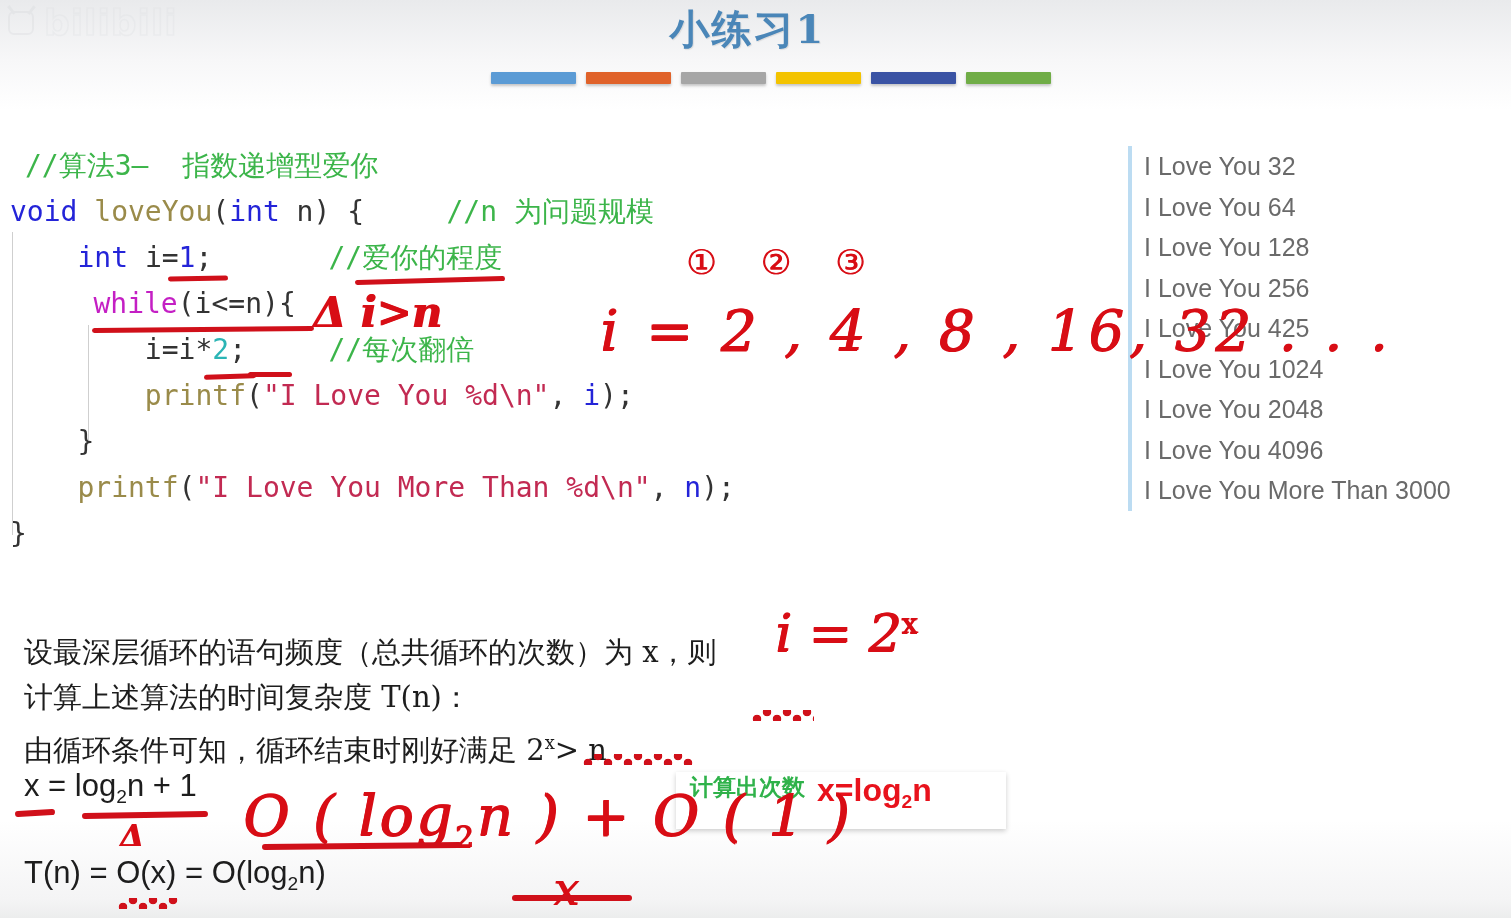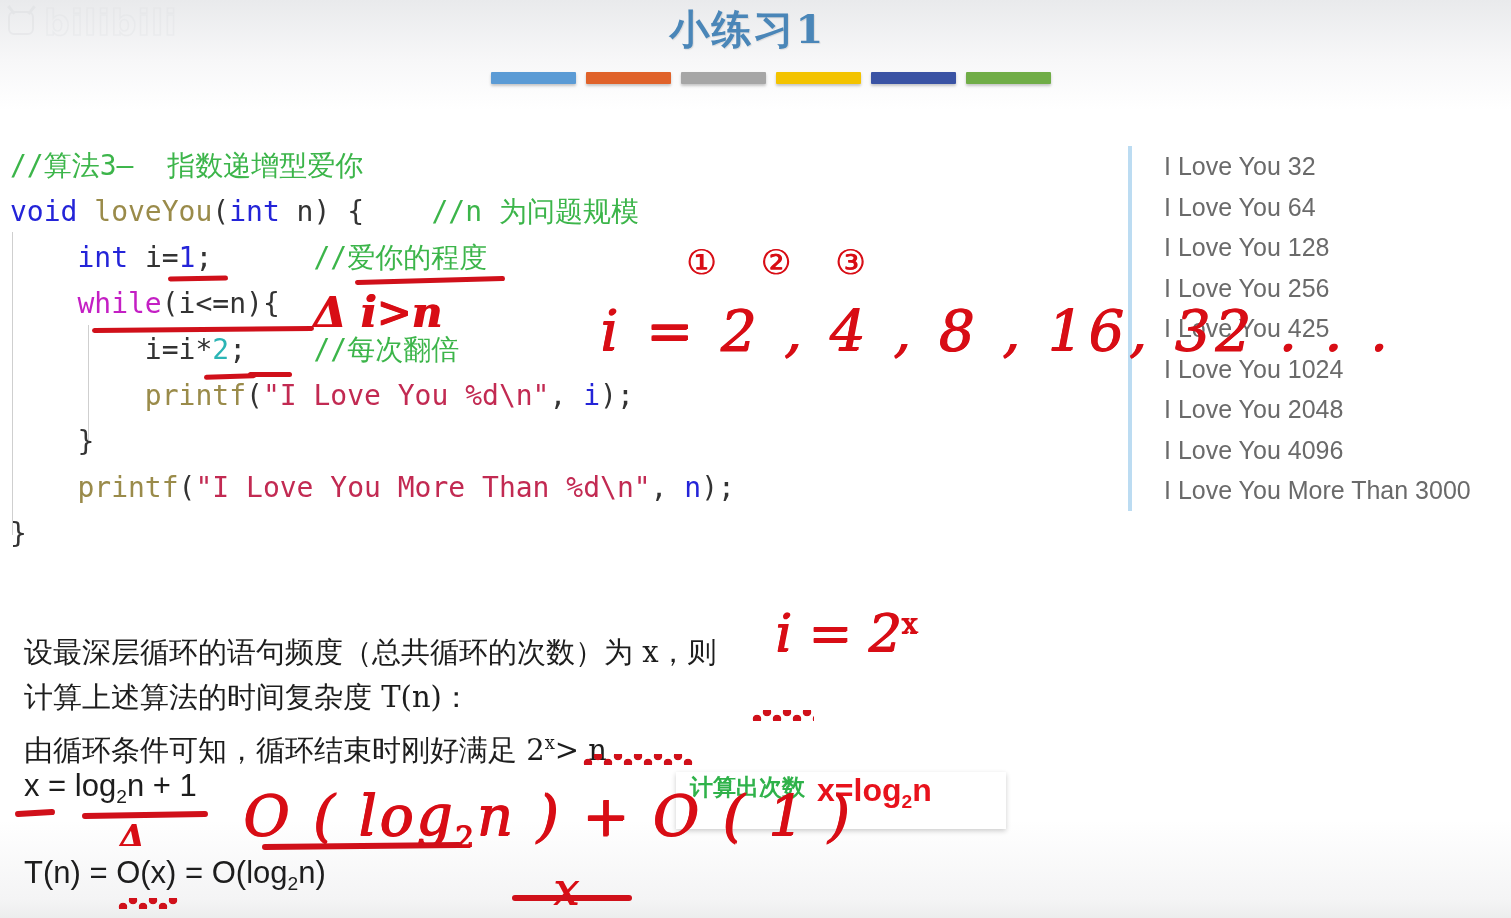--- a/index.html
+++ b/index.html
@@ -78,43 +78,43 @@
     position: absolute;
     left: 10px; top: 143px;
     font-family: "DejaVu Sans Mono", monospace;
     font-size: 28px;
     line-height: 46px;
     white-space: pre;
     color: #222;
   }
   #code .ln { position: relative; }
   .kw      { color: #2424d8; }        
-  .kwpink  { color: #c41fc4; }        
+  .kwpink  { color: #c41fc4; margin-left: 16px; }        
   .fn      { color: #9a8b4a; }        
   .str     { color: #c22a52; }        
-  .cmt     { color: #3cb54a; }        
+  .cmt     { color: #3cb54a; margin-left: 15px; }        
   .num     { color: #2bb5b5; }        
   .num1    { color: #2424d8; }        
   .pl      { color: #333; }
 
   
   .guide {
     position: absolute;
     width: 1px;
     background: #cfcfcf;
   }
   #guide-1 { left: 12px;  top: 232px; height: 303px; }
   #guide-2 { left: 88px;  top: 325px; height: 115px; }
 
   
   #output {
     position: absolute;
     left: 1128px; top: 146px;
     width: 383px;
-    padding-left: 32px;
+    padding-left: 12px;
     border-left: 4px solid #bcdcf2;
     font-family: "Liberation Sans", sans-serif;
     font-size: 25px;
     line-height: 40.5px;
     color: #6a6a6a;
     white-space: nowrap;
   }
   #output .out-line { display: block; }
 
   

